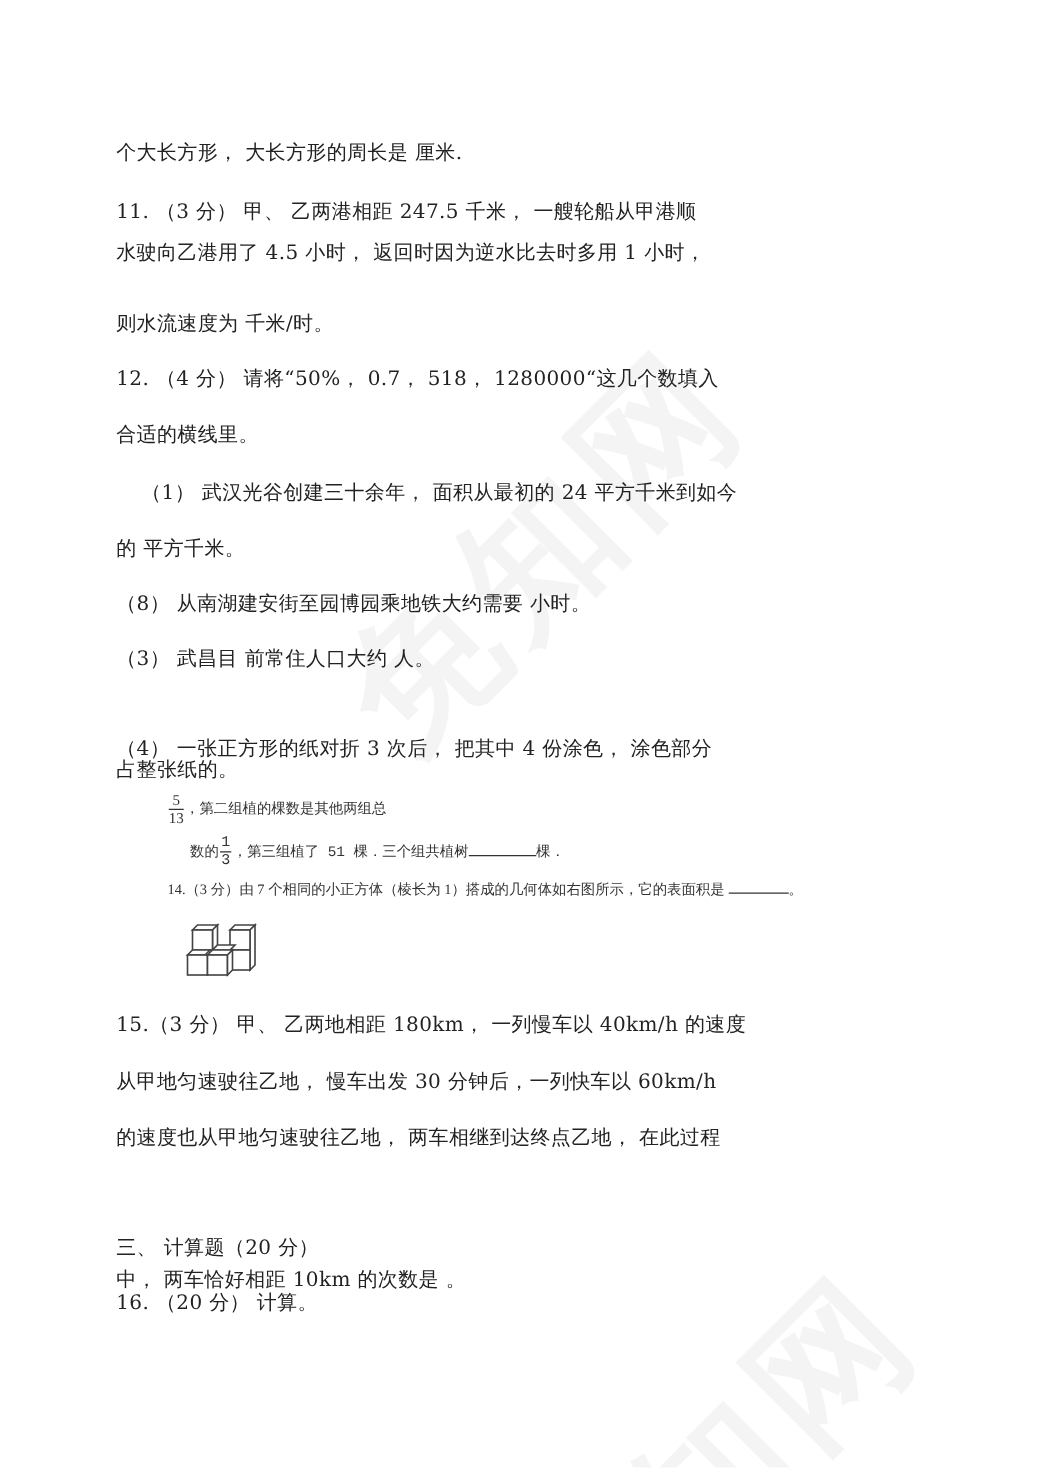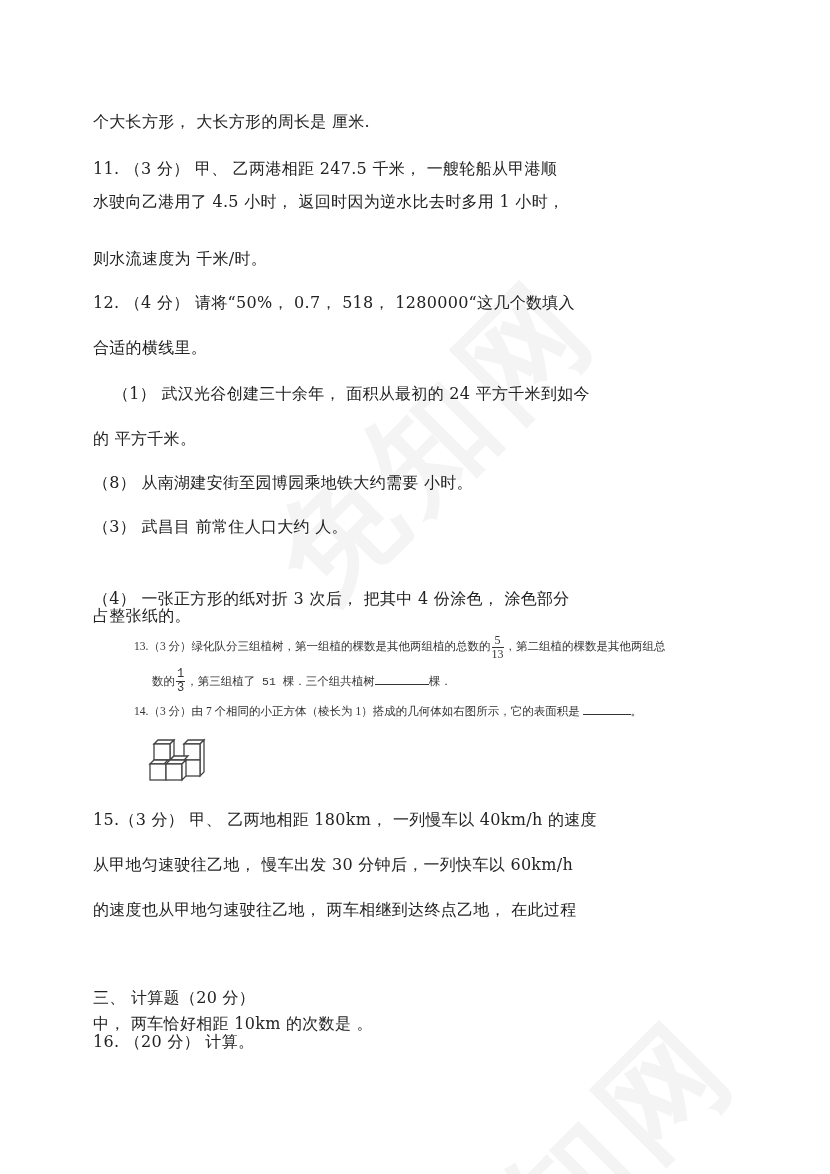--- a/index.html
+++ b/index.html
@@ -48,21 +48,21 @@
   <div class="line" style="top:290px;">12. （4 分） 请将“50%， 0.7， 518， 1280000“这几个数填入</div>
   <div class="line" style="top:335px;">合适的横线里。</div>
   <div class="line" style="top:381px;margin-left:20px;">（1） 武汉光谷创建三十余年， 面积从最初的 24 平方千米到如今</div>
   <div class="line" style="top:426px;">的 平方千米。</div>
   <div class="line" style="top:470px;">（8） 从南湖建安街至园博园乘地铁大约需要 小时。</div>
   <div class="line" style="top:514px;">（3） 武昌目 前常住人口大约 人。</div>
   <div class="line" style="top:586px;">（4） 一张正方形的纸对折 3 次后， 把其中 4 份涂色， 涂色部分</div>
   <div class="line" style="top:603px;">占整张纸的。</div>
 
   <div class="small" style="top:634px;">
-    <span>13.（3 分）绿化队分三组植树，第一组植的棵数是其他两组植的总数的</span><span class="frac"><span class="num">5</span><span>13</span></span><span>，第二组植的棵数是其他两组总</span>
+    <span class="frac"><span class="num">5</span><span>13</span></span><span>，第二组植的棵数是其他两组总</span>
   </div>
   <div class="small" style="top:668px; left:152px;font-family:Liberation Mono, monospace;">
     <span>数的</span><span class="frac"><span class="num">1</span><span>3</span></span><span>，第三组植了 51 棵．三个组共植树</span><span class="blank" style="width:54px;"></span><span>棵．</span>
   </div>
 
   <div class="small" style="top:703px;">
     <span>14.（3 分）由 7 个相同的小正方体（棱长为 1）搭成的几何体如右图所示，它的表面积是 </span><span class="blank" style="width:48px;"></span><span>。</span>
   </div>
 
   <svg class="cubes" viewBox="0 0 70 48" fill="#fff" stroke="#444" stroke-width="1.3">

